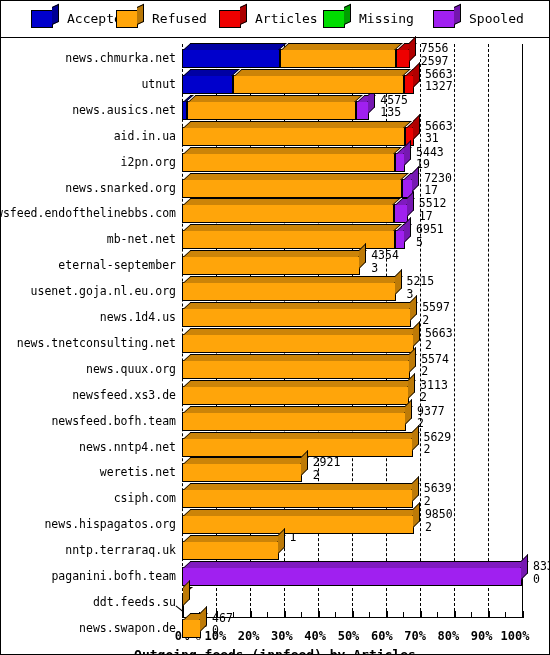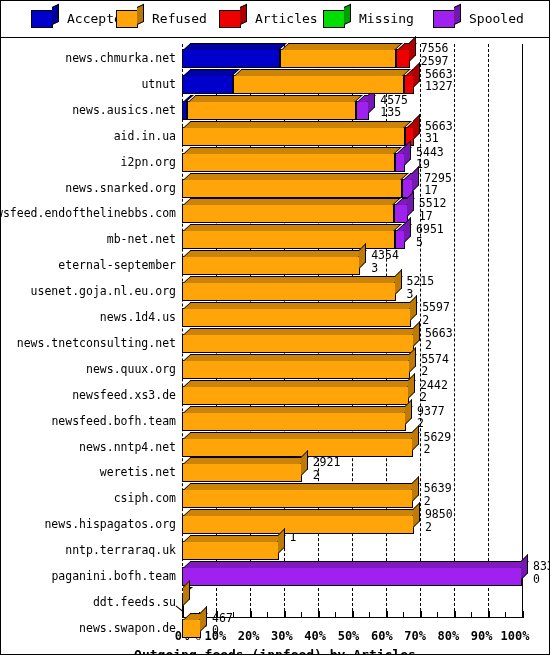--- a/index.html
+++ b/index.html
@@ -350,21 +350,21 @@
       </div>
       <div class="vlabel" style="left: 423.88px; top: 81.7px;">
         <div>5663</div>
         <div>31</div>
       </div>
       <div class="vlabel" style="left: 415.04px; top: 107.6px;">
         <div>5443</div>
         <div>19</div>
       </div>
       <div class="vlabel" style="left: 423.2px; top: 133.5px;">
-        <div>7295</div>
+        <div>7230</div>
         <div>17</div>
       </div>
       <div class="vlabel" style="left: 417.76px; top: 159.4px;">
         <div>5512</div>
         <div>17</div>
       </div>
       <div class="vlabel" style="left: 415.04px; top: 185.3px;">
         <div>6951</div>
         <div>5</div>
       </div>
@@ -382,21 +382,21 @@
       </div>
       <div class="vlabel" style="left: 423.88px; top: 288.9px;">
         <div>5663</div>
         <div>2</div>
       </div>
       <div class="vlabel" style="left: 420.14px; top: 314.8px;">
         <div>5574</div>
         <div>2</div>
       </div>
       <div class="vlabel" style="left: 419.12px; top: 340.7px;">
-        <div>2442</div>
+        <div>3113</div>
         <div>2</div>
       </div>
       <div class="vlabel" style="left: 416.06px; top: 366.6px;">
         <div>9377</div>
         <div>2</div>
       </div>
       <div class="vlabel" style="left: 422.52px; top: 392.5px;">
         <div>5629</div>
         <div>2</div>
       </div>

